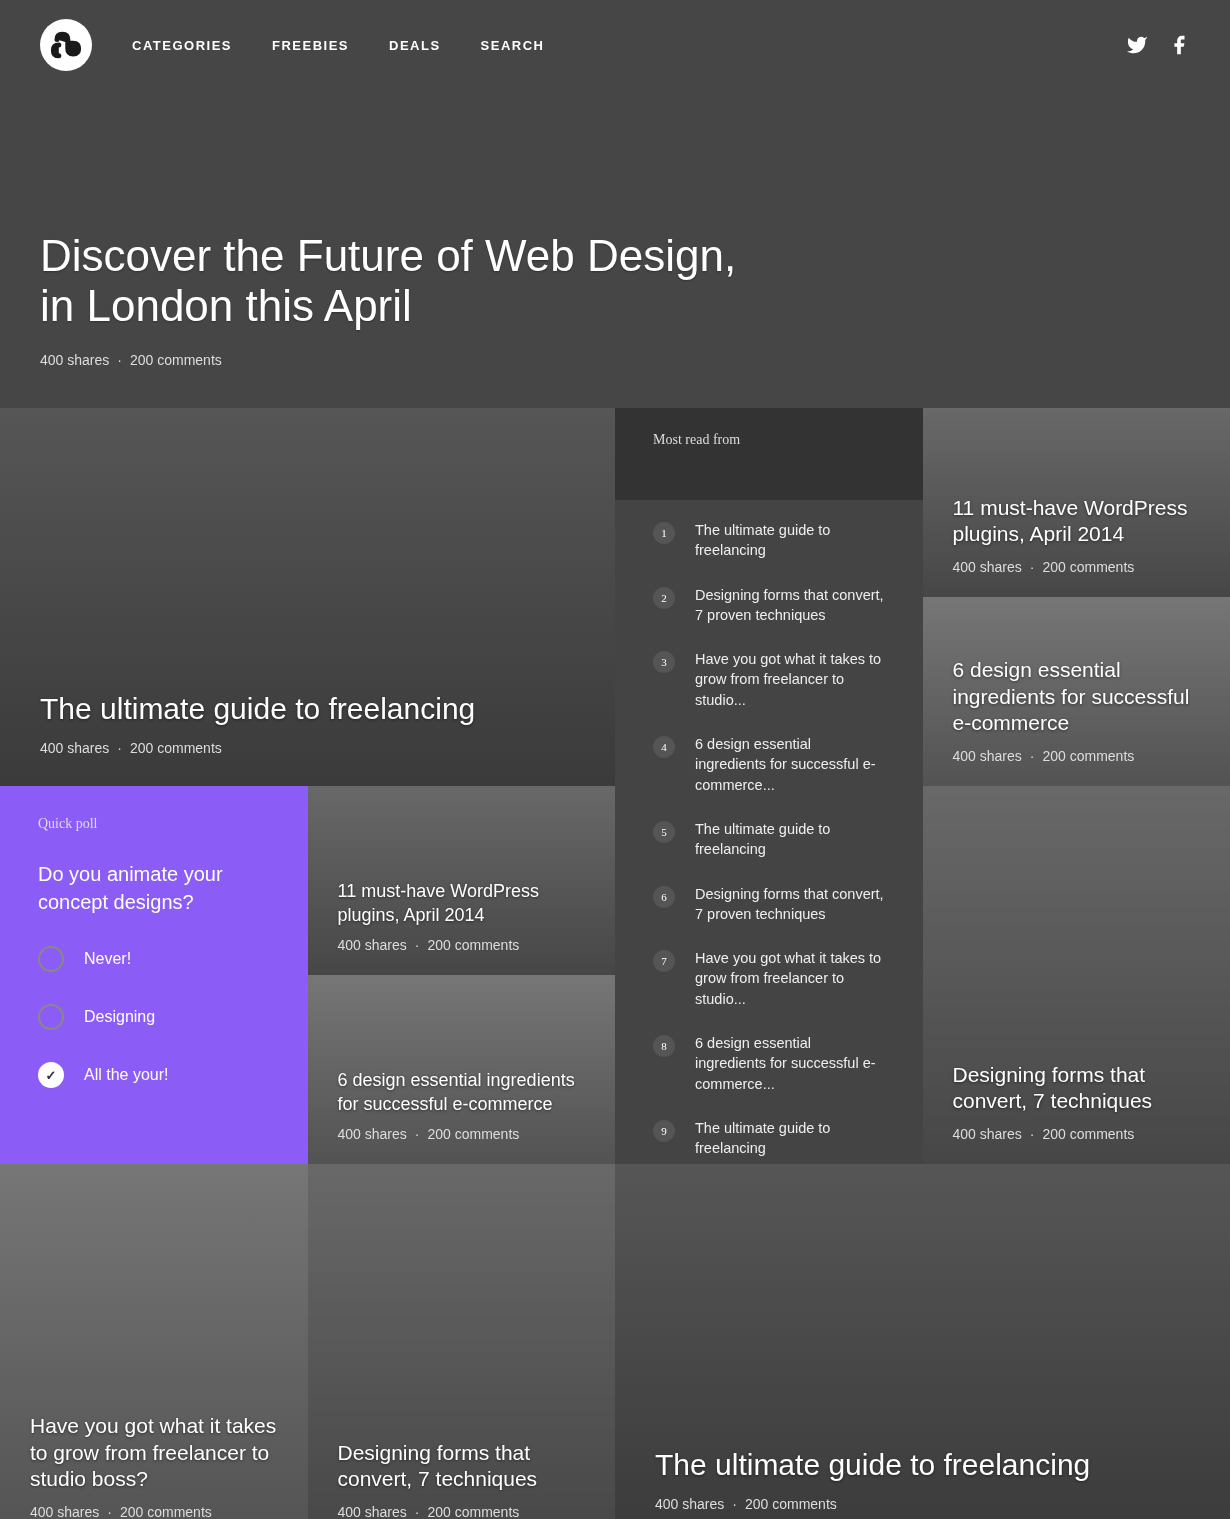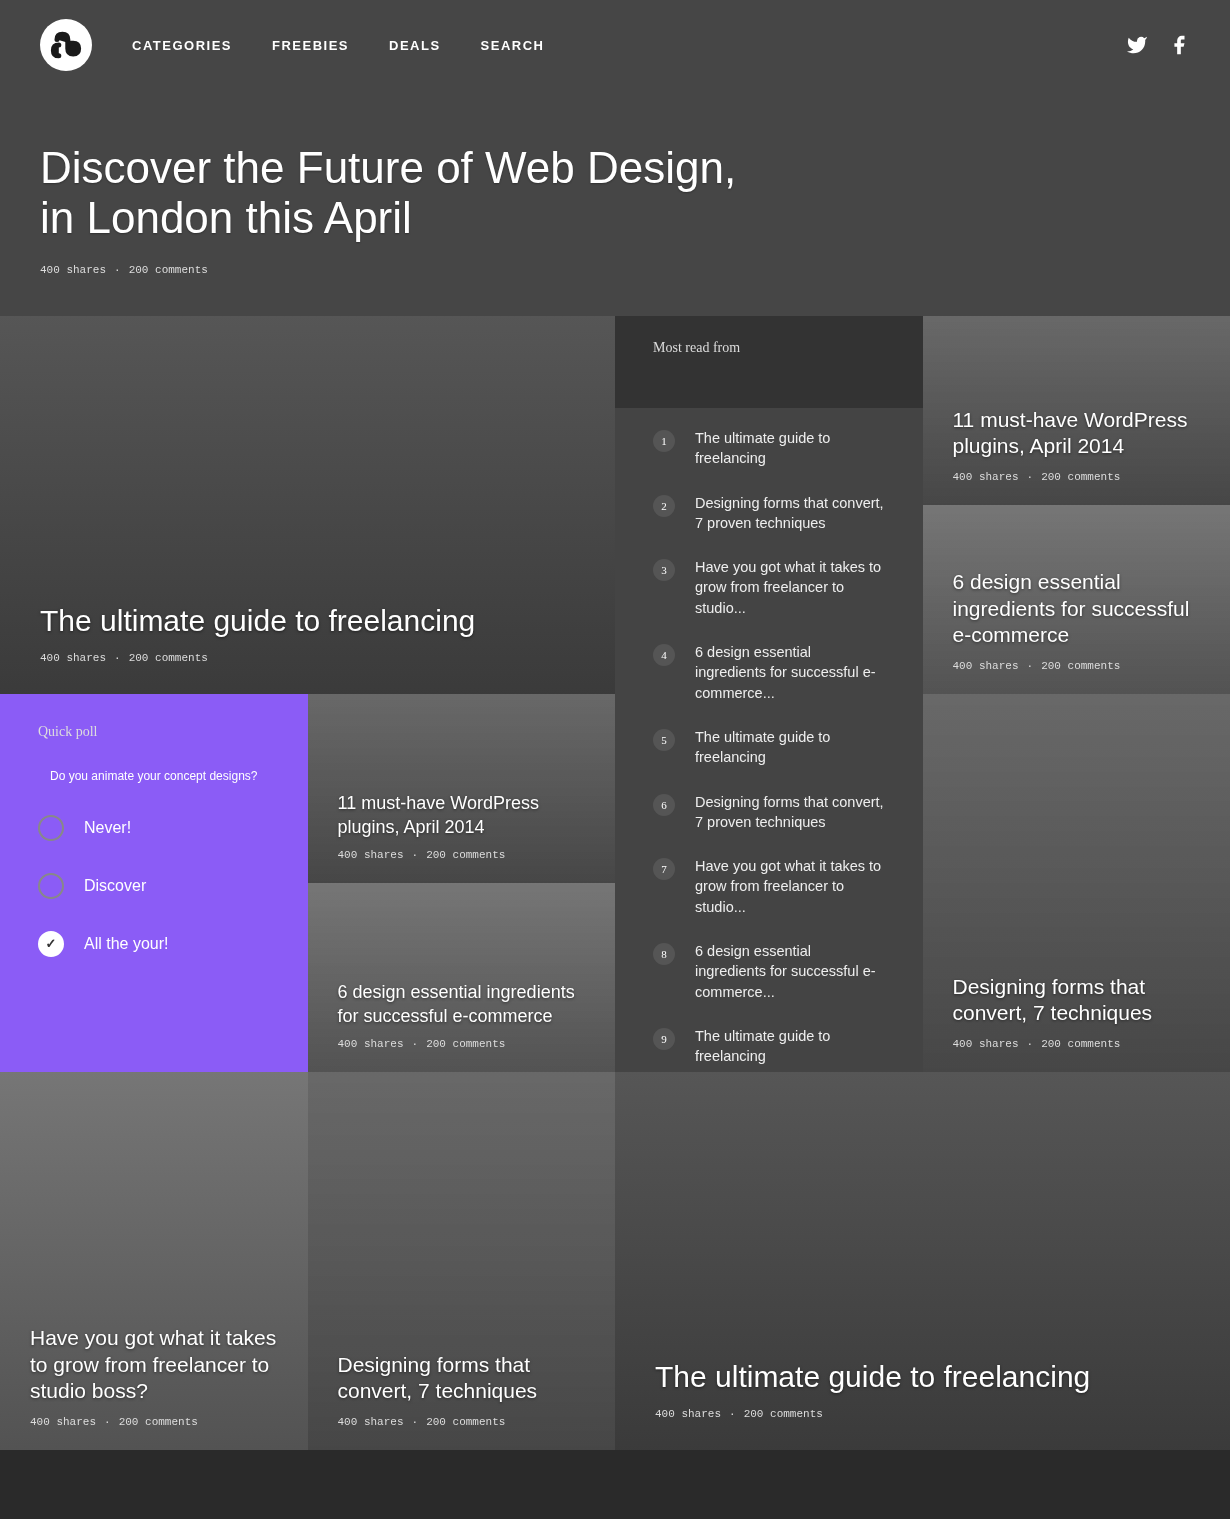--- a/index.html
+++ b/index.html
@@ -3,21 +3,21 @@
 <meta charset="utf-8">
 <style>
 * { margin: 0; padding: 0; box-sizing: border-box; }
 body {
   font-family: -apple-system, BlinkMacSystemFont, "Segoe UI", Helvetica, Arial, sans-serif;
   background: #2a2a2a;
   color: #fff;
   width: 1230px;
 }
 .hero {
-  height: 316px;
+  height: 408px;
   background: linear-gradient(rgba(60,60,60,0.6), rgba(60,60,60,0.6)), #555;
   position: relative;
   padding: 0 40px;
 }
 .navbar {
   display: flex;
   align-items: center;
   height: 90px;
 }
 .logo {
@@ -44,22 +44,22 @@
 .social-icon { width: 22px; height: 22px; fill: #fff; cursor: pointer; }
 .hero-content { position: absolute; bottom: 40px; left: 40px; right: 48px; }
 .hero-title {
   font-size: 44px;
   font-weight: 400;
   line-height: 1.15;
   margin-bottom: 20px;
   text-shadow: 0 1px 2px rgba(0,0,0,0.3);
 }
 .meta {
-  font-family: Liberation Mono, monospace;
-  font-size: 11px;
+  font-family: Liberation Sans, sans-serif;
+  font-size: 14px;
   color: #ddd;
 }
 .meta .dot { margin: 0 8px; }
 .grid {
   display: grid;
   grid-template-columns: repeat(8, 1fr);
   grid-auto-rows: 1fr;
 }
 .tile {
   position: relative;
@@ -104,24 +104,23 @@
   background: #8b5cf6;
   padding: 30px 38px;
 }
 .panel-title {
   font-family: Georgia, serif;
   font-size: 14px;
   color: #ddd;
   margin-bottom: 28px;
 }
 .poll-q {
-  font-size: 12px;
+  font-size: 20px;
   line-height: 1.4;
   margin-bottom: 30px;
-  text-align: center;
 }
 .poll-opt {
   display: flex;
   align-items: center;
   gap: 20px;
   margin-bottom: 32px;
   cursor: pointer;
   text-align: center;
 }
 .radio {
@@ -298,21 +297,21 @@
   <div class="panel c-poll">
     <div class="panel-title">Quick poll</div>
     <div class="poll-q">Do you animate your concept designs?</div>
     <div id="poll-opts">
         <div class="poll-opt">
           <div class="radio "></div>
           <span>Never!</span>
         </div>
         <div class="poll-opt">
           <div class="radio "></div>
-          <span>Discover</span>
+          <span>Designing</span>
         </div>
         <div class="poll-opt">
           <div class="radio checked"></div>
           <span>All the your!</span>
         </div>
       </div>
   </div>
 
   <div class="tile small c-m1">
     <div class="tile-bg b2"></div>

